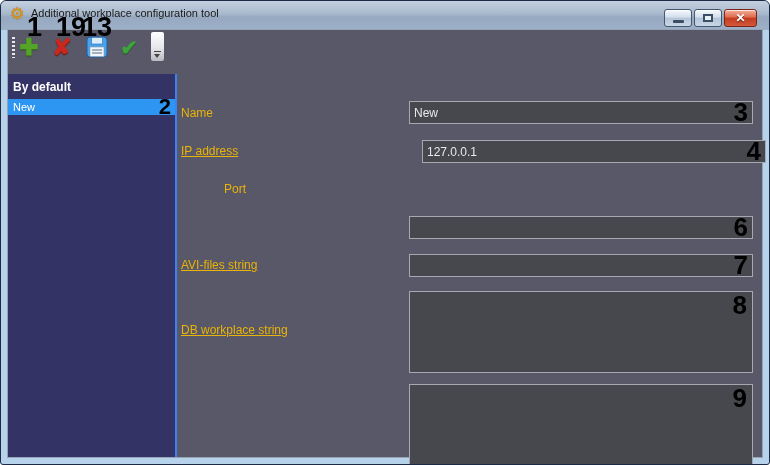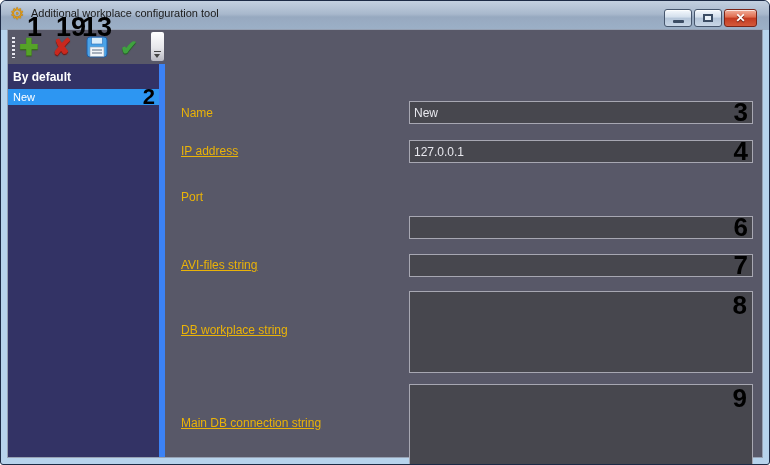--- a/index.html
+++ b/index.html
@@ -65,22 +65,22 @@
     position:absolute; left:143px; top:2px; width:13px; height:29px;
     background:linear-gradient(#ffffff, #e6e6ea 55%, #b9b9c2 100%);
     border-radius:2px; cursor:default;
   }
   .tb-overflow .dash { position:absolute; left:3px; bottom:9px; width:7px; height:1.5px; background:#444; }
   .tb-overflow .arr  { position:absolute; left:3px; bottom:3px; width:0; height:0;
     border-left:3.5px solid transparent; border-right:3.5px solid transparent; border-top:4px solid #444; }
 
   
   .sidebar {
-    position:absolute; left:0; top:34px; bottom:0; width:157px;
-    background:#333365; border-right:6px solid #3b82f6;
+    position:absolute; left:0; top:44px; bottom:0; width:169px;
+    background:#333365; border-right:2px solid #3b82f6;
   }
   .sb-header { padding:6px 5px 5px 5px; color:#ffffff; font-weight:bold; font-size:12px; }
   .sb-item {
     position:relative; height:16px; line-height:16px;
     background:#2d96f2; color:#ffffff; font-size:11px; padding-left:5px; cursor:default;
   }
 
   
   .main { position:absolute; left:159px; right:0; top:34px; bottom:0; }
   .flabel { position:absolute; left:14px; color:#eab308; font-size:12px; white-space:nowrap; }
@@ -90,21 +90,21 @@
     width:100%; background:#47474e; border:1px solid #a7a7b2;
     color:#e8e8ee; font-size:12px; font-family:"Liberation Sans",sans-serif;
     padding:0 4px; outline:none;
   }
   input.field { height:23px; }
   textarea.field { height:82px; resize:none; }
 
   
   .lbl-0 { top:42px; }  .row-0 { top:37px; }
   .lbl-1 { top:80px;text-decoration:underline; }  .row-1 { top:76px; }
-  .lbl-2 { top:126px; } .row-2 { top:114px; }
+  .lbl-2 { top:118px;margin-left:43px; } .row-2 { top:114px; }
   .lbl-3 { top:156px; } .row-3 { top:152px; }
   .lbl-4 { top:194px; } .row-4 { top:190px; }
   .lbl-5 { top:259px; } .row-5 { top:227px; }
   .lbl-6 { top:352px; } .row-6 { top:320px; }
 
   
   .anno { position:absolute; color:#000; font-weight:bold; line-height:1; z-index:40; pointer-events:none; }
   .anno-top { font-size:27px; top:13px; }
   .a1  { left:26px; }
   .a11 { left:55px; }
@@ -176,21 +176,21 @@
 
     <div class="main">
 
       <div class="flabel lbl-0">Name</div>
       <div class="fwrap row-0" style="position:absolute;">
         <input class="field" type="text" value="New" style="">
         <span class="anno anno-field" style="position:absolute;">3</span>
       </div>
 
       <div class="flabel lbl-1">IP address</div>
-      <div class="fwrap row-1" style="position:absolute;">
+      <div class="fwrap row-1" style="position:absolute;margin-left:13px;">
         <input class="field" type="text" value="127.0.0.1" style="">
         <span class="anno anno-field" style="position:absolute;">4</span>
       </div>
 
       <div class="flabel lbl-2">Port</div>
 
       <div class="fwrap row-3" style="position:absolute;">
         <input class="field" type="text" value="" style="">
         <span class="anno anno-field" style="position:absolute;">6</span>
       </div>
@@ -200,21 +200,20 @@
         <input class="field" type="text" value="" style="">
         <span class="anno anno-field" style="position:absolute;">7</span>
       </div>
 
       <div class="flabel link lbl-5">DB workplace string</div>
       <div class="fwrap row-5" style="position:absolute;">
         <textarea class="field" style=""></textarea>
         <span class="anno anno-area" style="position:absolute;">8</span>
       </div>
 
-      <div class="flabel link lbl-6">Main DB connection string</div>
       <div class="fwrap row-6" style="position:absolute;">
         <textarea class="field" style=""></textarea>
         <span class="anno anno-area" style="position:absolute;">9</span>
       </div>
 
     </div>
   </div>
 </div>
 
 </body></html>

